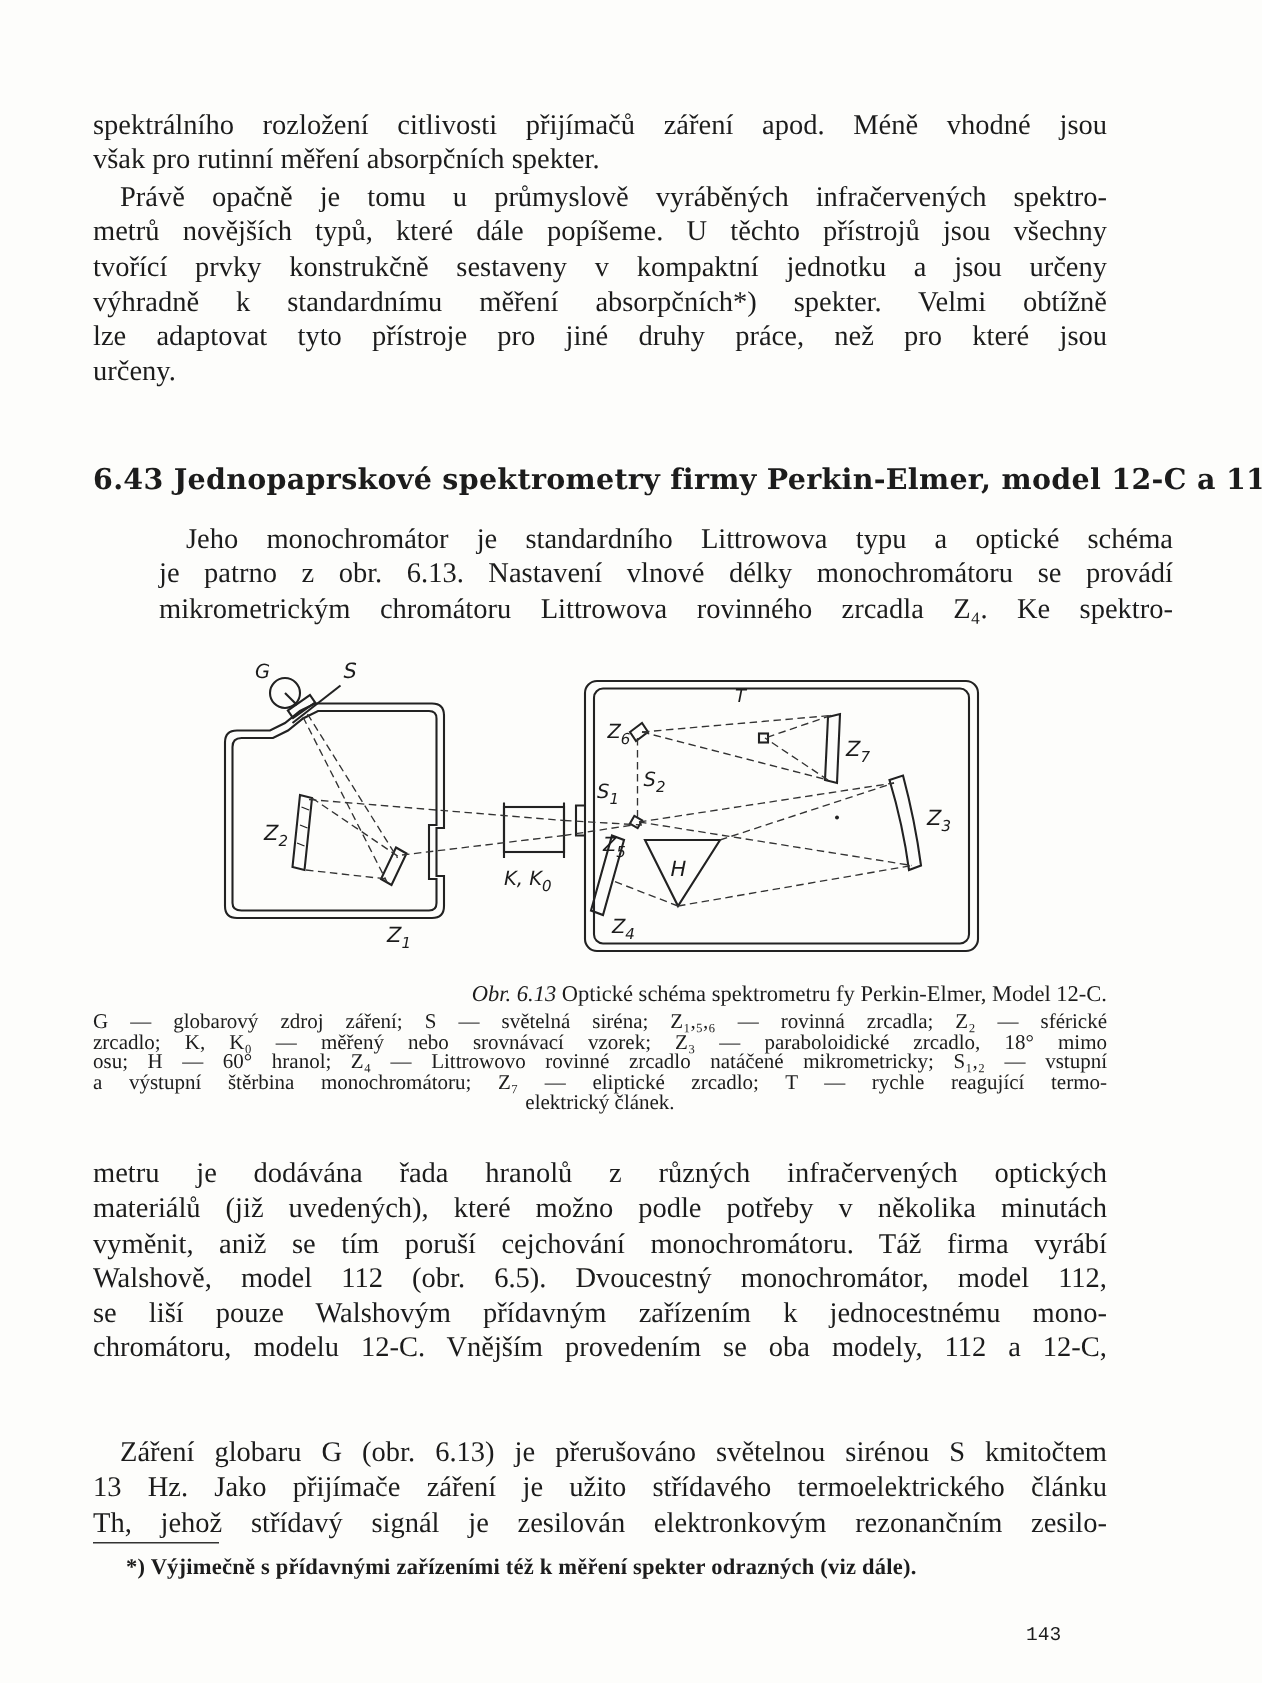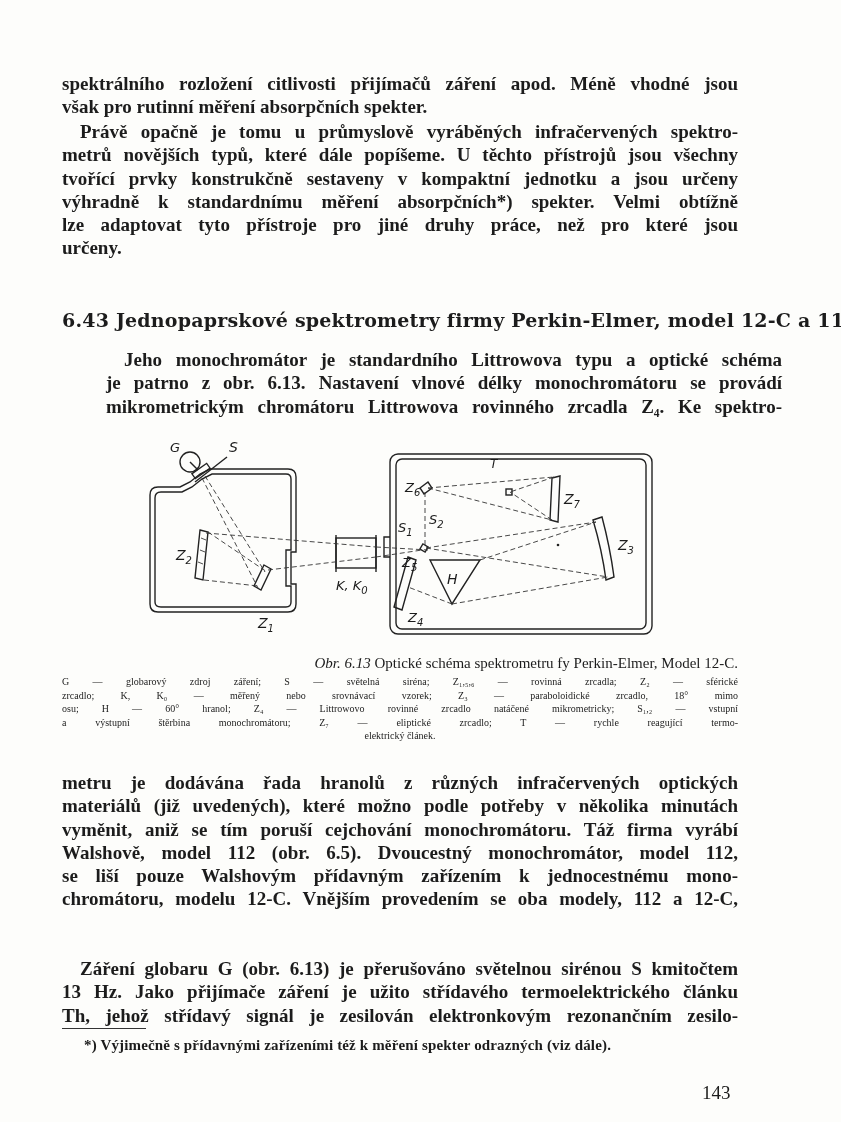--- a/index.html
+++ b/index.html
@@ -1,34 +1,34 @@
 <!DOCTYPE html>
 <html><head>
 <meta charset="utf-8">
 <style>
   html, body { margin:0; padding:0; }
   body { width:841px; height:1122px; background:#fdfdfb; position:relative; overflow:hidden;
          font-family:"DejaVu Serif","Liberation Serif",serif; color:#1c1c1c; }
   .page { position:absolute; left:0; top:0; width:841px; height:1122px; }
   .para { position:absolute; left:62px; width:676px; font-family:"Liberation Serif","DejaVu Serif",serif;
           font-size:19px; line-height:23.3px; text-align:justify; }
-  .line { display:block; white-space:nowrap; text-align:justify; text-align-last:justify; height:23.3px;font-weight:bold; }
+  .line { display:block; white-space:nowrap; text-align:justify; text-align-last:justify; height:23.3px; }
   .line.last { text-align-last:left; }
   .line.indent { padding-left:18px; }
   .heading { position:absolute; left:62px; top:309px; width:676px; font-family:"DejaVu Serif","Liberation Serif",serif;
              font-weight:bold; font-size:19px; letter-spacing:0.2px; white-space:nowrap; text-align-last:justify; text-align:justify; }
   .figure { position:absolute; left:140px; top:432px; width:520px; height:215px; }
   .caption-title { position:absolute; left:62px; top:655px; width:676px; text-align:right; font-family:"Liberation Serif",serif; font-size:15px; }
   .caption-title i { font-style:italic; }
-  .caption-body { position:absolute; left:62px; top:675px; width:676px; font-family:"Liberation Serif",serif; font-size:10px; line-height:13.6px; }
+  .caption-body { position:absolute; left:62px; top:675px; width:676px; font-family:"Liberation Serif",serif; font-size:14px; line-height:13.6px; }
   .caption-body .cl { display:block; white-space:nowrap; text-align:justify; text-align-last:justify; }
   .caption-body .cl.center { text-align:left; text-align-last:center; }
   .footnote-rule { position:absolute; left:62px; top:1028px; width:84px; border-top:1px solid #333; }
   .footnote { position:absolute; left:62px; top:1037px; width:676px; font-family:"Liberation Serif",serif; font-size:15px; white-space:nowrap; padding-left:22px; box-sizing:border-box; letter-spacing:0.15px;font-weight:bold; }
-  .page-number { position:absolute; left:702px; top:1082px; font-family:Liberation Serif, serif; font-size:19px; }
+  .page-number { position:absolute; left:684px; top:1082px; font-family:Liberation Mono, monospace; font-size:13px; }
   .lbl { font-family:"DejaVu Sans","Liberation Sans",sans-serif; font-style:italic; fill:#1c1c1c; }
 </style>
 </head>
 <body>
 
 <div class="page">
 
   <div class="para" style="top:72px;">
     <span class="line">spektrálního rozložení citlivosti přijímačů záření apod. Méně vhodné jsou</span>
     <span class="line last">však pro rutinní měření absorpčních spekter.</span>

